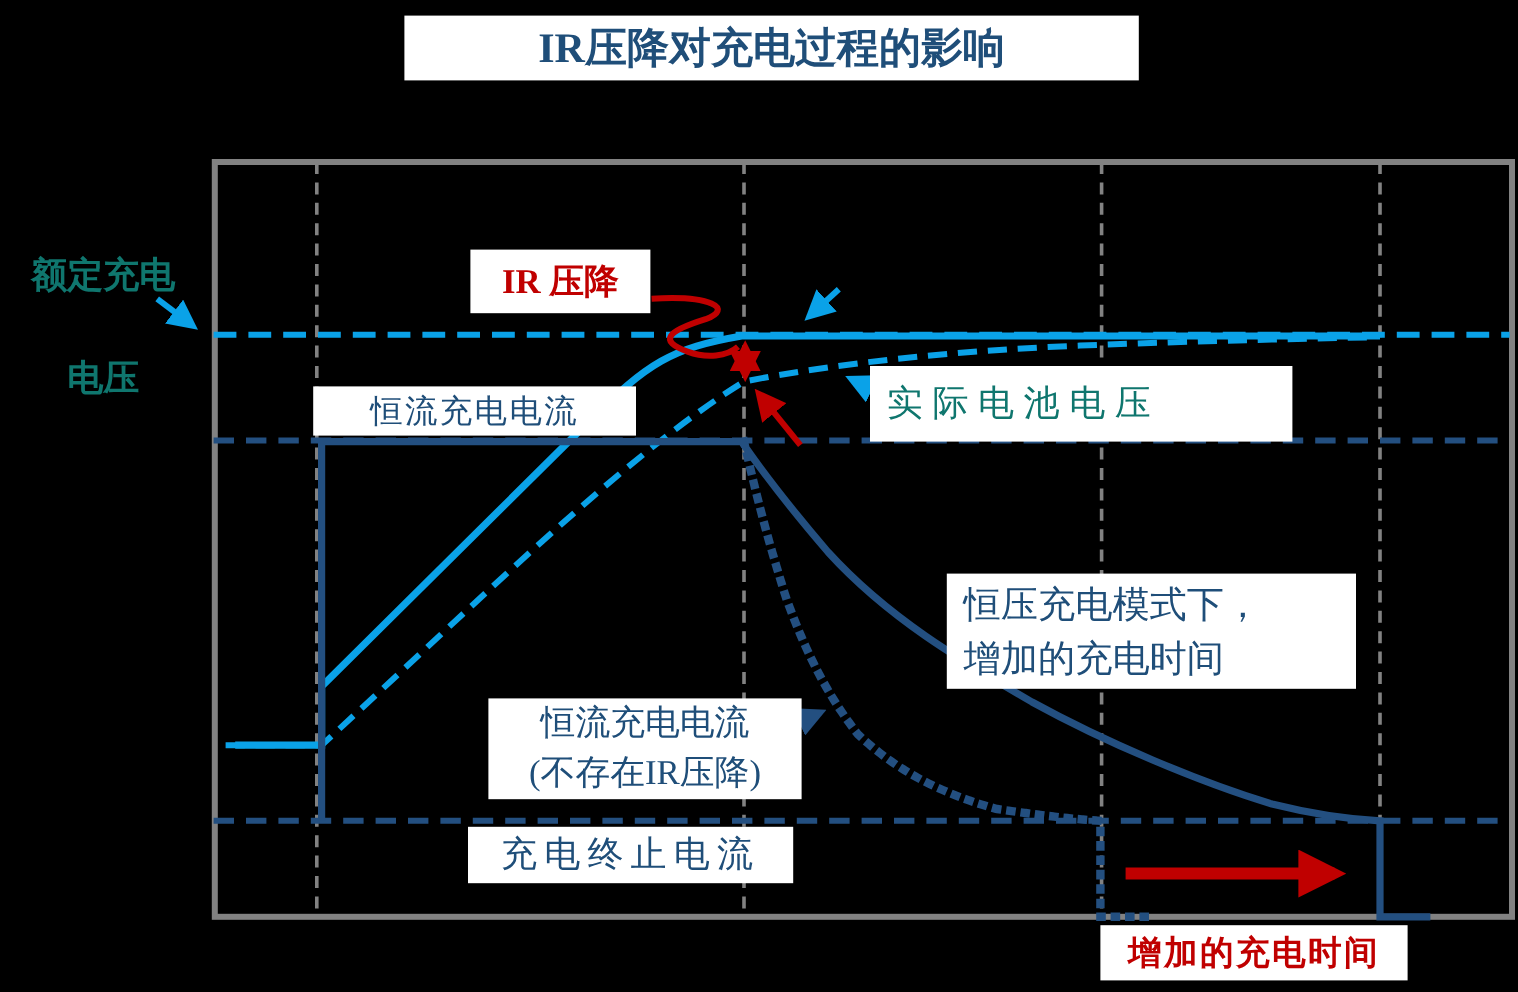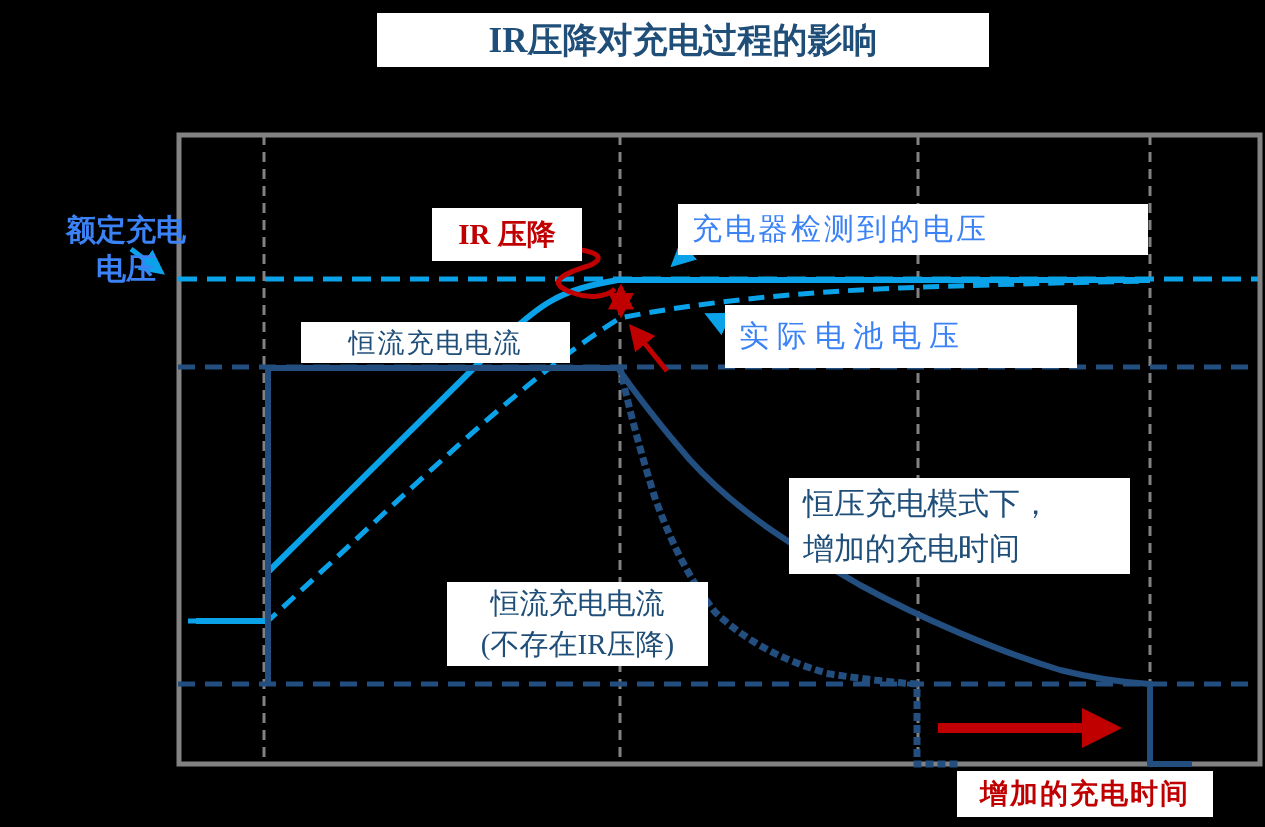--- a/index.html
+++ b/index.html
@@ -2,23 +2,23 @@
 <html><head>
 <meta charset="utf-8">
 <style>
   html,body{margin:0;padding:0;background:#000;}
   #stage{position:relative;width:1265px;height:827px;background:#000;overflow:hidden;
          font-family:"Liberation Serif","DejaVu Serif",serif;}
   #chart-svg{position:absolute;left:0;top:0;}
   .lbl{position:absolute;box-sizing:border-box;display:flex;flex-direction:column;justify-content:center;}
   .whitebox{background:#fff;}
   .c-navy{color:#1f4e79;}
-  .c-blue{color:#3b82f6;}
+  .c-blue{color:#0f766e;gap:47px;}
   .c-red{color:#c00000;}
-  .center{align-items:center;text-align:center;margin-left:40px;}
+  .center{align-items:center;text-align:center;}
   .leftpad{align-items:flex-start;padding-left:14px;}
   #title-box{left:337px;top:13px;width:612px;height:54px;font-size:35px;font-weight:bold;}
   #rated-voltage-label{left:0px;top:210px;width:172px;font-size:30px;font-weight:600;line-height:39px;}
   #ir-drop-box{left:392px;top:208px;width:150px;height:53px;font-size:29px;font-weight:bold;}
   #detected-voltage-box{left:678px;top:204px;width:470px;height:51px;font-size:30px;letter-spacing:3px;}
   #actual-voltage-box{left:725px;top:305px;width:352px;height:63px;font-size:30px;letter-spacing:8px;}
   #cc-current-box{left:261px;top:322px;width:269px;height:41px;font-size:27px;letter-spacing:2px;justify-content:center;}
   #early-cv-box{left:683px;top:372px;width:468px;height:77px;font-size:26px;line-height:37px;}
   #cv-mode-box{left:789px;top:478px;width:341px;height:96px;font-size:31px;line-height:45px;}
   #ideal-curve-box{left:407px;top:582px;width:261px;height:84px;font-size:29px;line-height:41px;}
@@ -82,41 +82,41 @@
 
   <div id="rated-voltage-label" class="lbl center c-blue">
     <span>额定充电</span>
     <span>电压</span>
   </div>
 
   <div id="ir-drop-box" class="lbl whitebox center c-red">
     <span>IR 压降</span>
   </div>
 
-  <div id="detected-voltage-box" class="lbl whitebox leftpad c-blue">
-    <span>充电器检测到的电压</span>
-  </div>
 
   <div id="actual-voltage-box" class="lbl whitebox leftpad c-blue">
     <span>实际电池电压</span>
   </div>
 
   <div id="cc-current-box" class="lbl whitebox center c-navy">
     <span>恒流充电电流</span>
   </div>
 
 
   <div id="cv-mode-box" class="lbl whitebox leftpad c-navy">
     <span>恒压充电模式下，</span>
     <span>增加的充电时间</span>
   </div>
 
   <div id="ideal-curve-box" class="lbl whitebox center c-navy">
     <span>恒流充电电流</span>
     <span>(不存在IR压降)</span>
   </div>
 
+  <div id="termination-box" class="lbl whitebox center c-navy">
+    <span>充电终止电流</span>
+  </div>
 
   <div id="increased-time-box" class="lbl whitebox center c-red">
     <span>增加的充电时间</span>
   </div>
 
 </div>
 
 </body></html>

